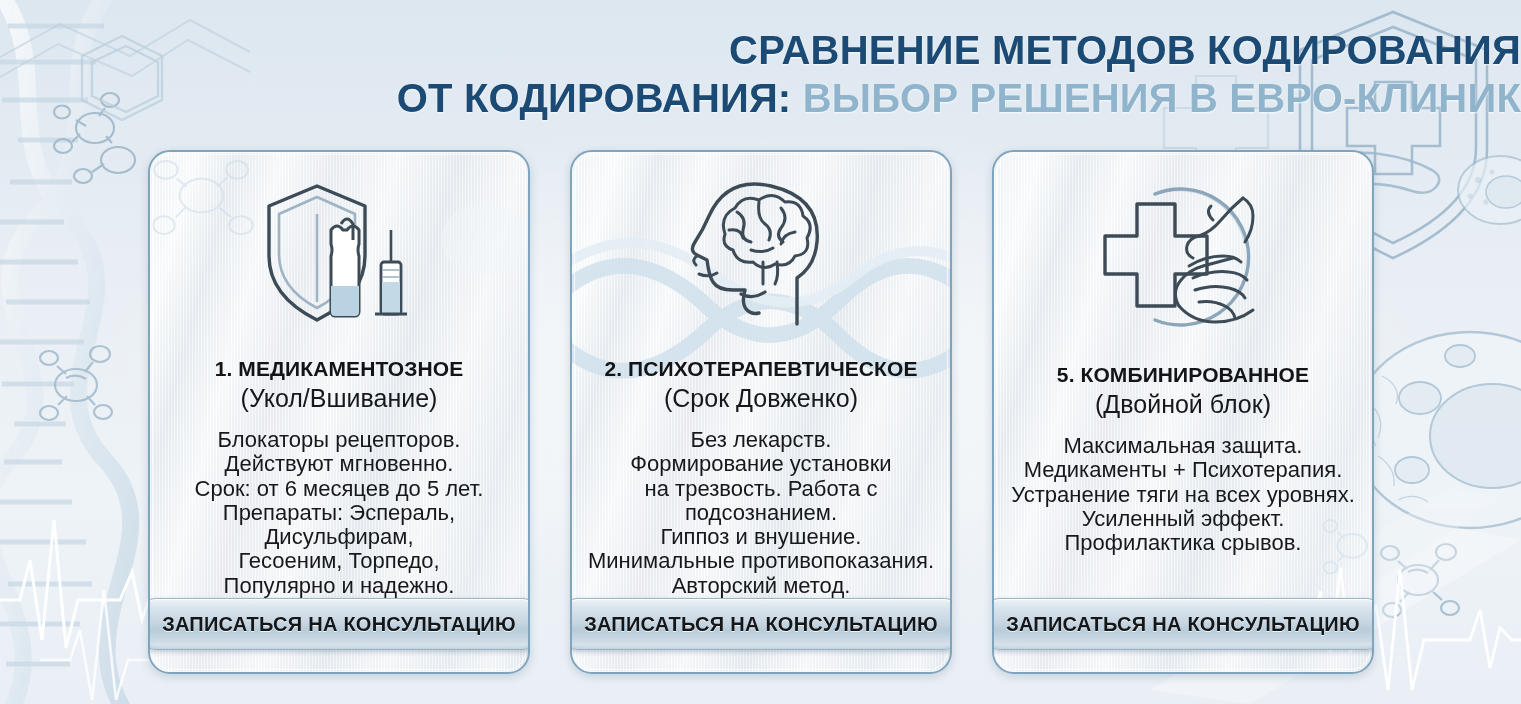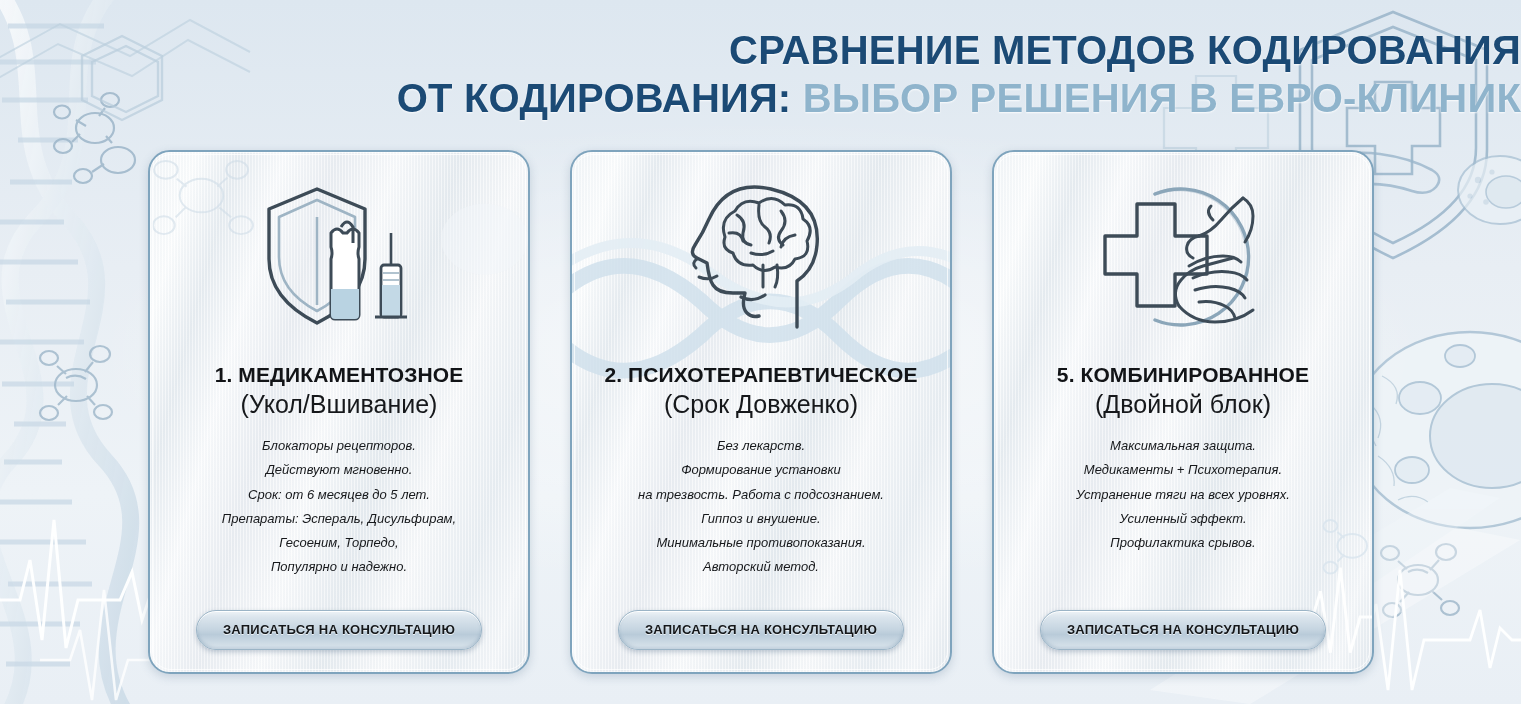--- a/index.html
+++ b/index.html
@@ -158,46 +158,45 @@
     font-weight: 400;
     color: #16181b;
     text-align: center;
     line-height: 28px;
     margin-top: 2px;
   }
   .card-body {
     position: relative;
     z-index: 2;
     margin-top: 16px;
-    font-size: 13px;
+    font-size: 22px;
     line-height: 24.3px;
     color: #16181b;
     text-align: center;
     padding: 0 10px;
     white-space: pre-line;
-    font-style: italic;
   }
 
   .cta-slot {
     position: relative;
     z-index: 3;
     margin-top: auto;
     margin-bottom: 22px;
     width: 100%;
     display: flex;
     justify-content: center;
   }
   .cta-btn {
     font-family: "Liberation Sans", sans-serif;
-    font-size: 13px;
+    font-size: 20px;
     font-weight: 700;
     letter-spacing: .25px;
     color: #14171a;
     padding: 0 26px;
-    height: 40px;
+    height: 52px;
     line-height: 38px;
     border-radius: 21px;
     border: 1px solid #9bb4c6;
     background:
       linear-gradient(180deg,
         #eef3f7 0%,
         #dbe5ed 16%,
         #c6d5e1 48%,
         #b9cbd9 62%,
         #cfdce6 86%,

